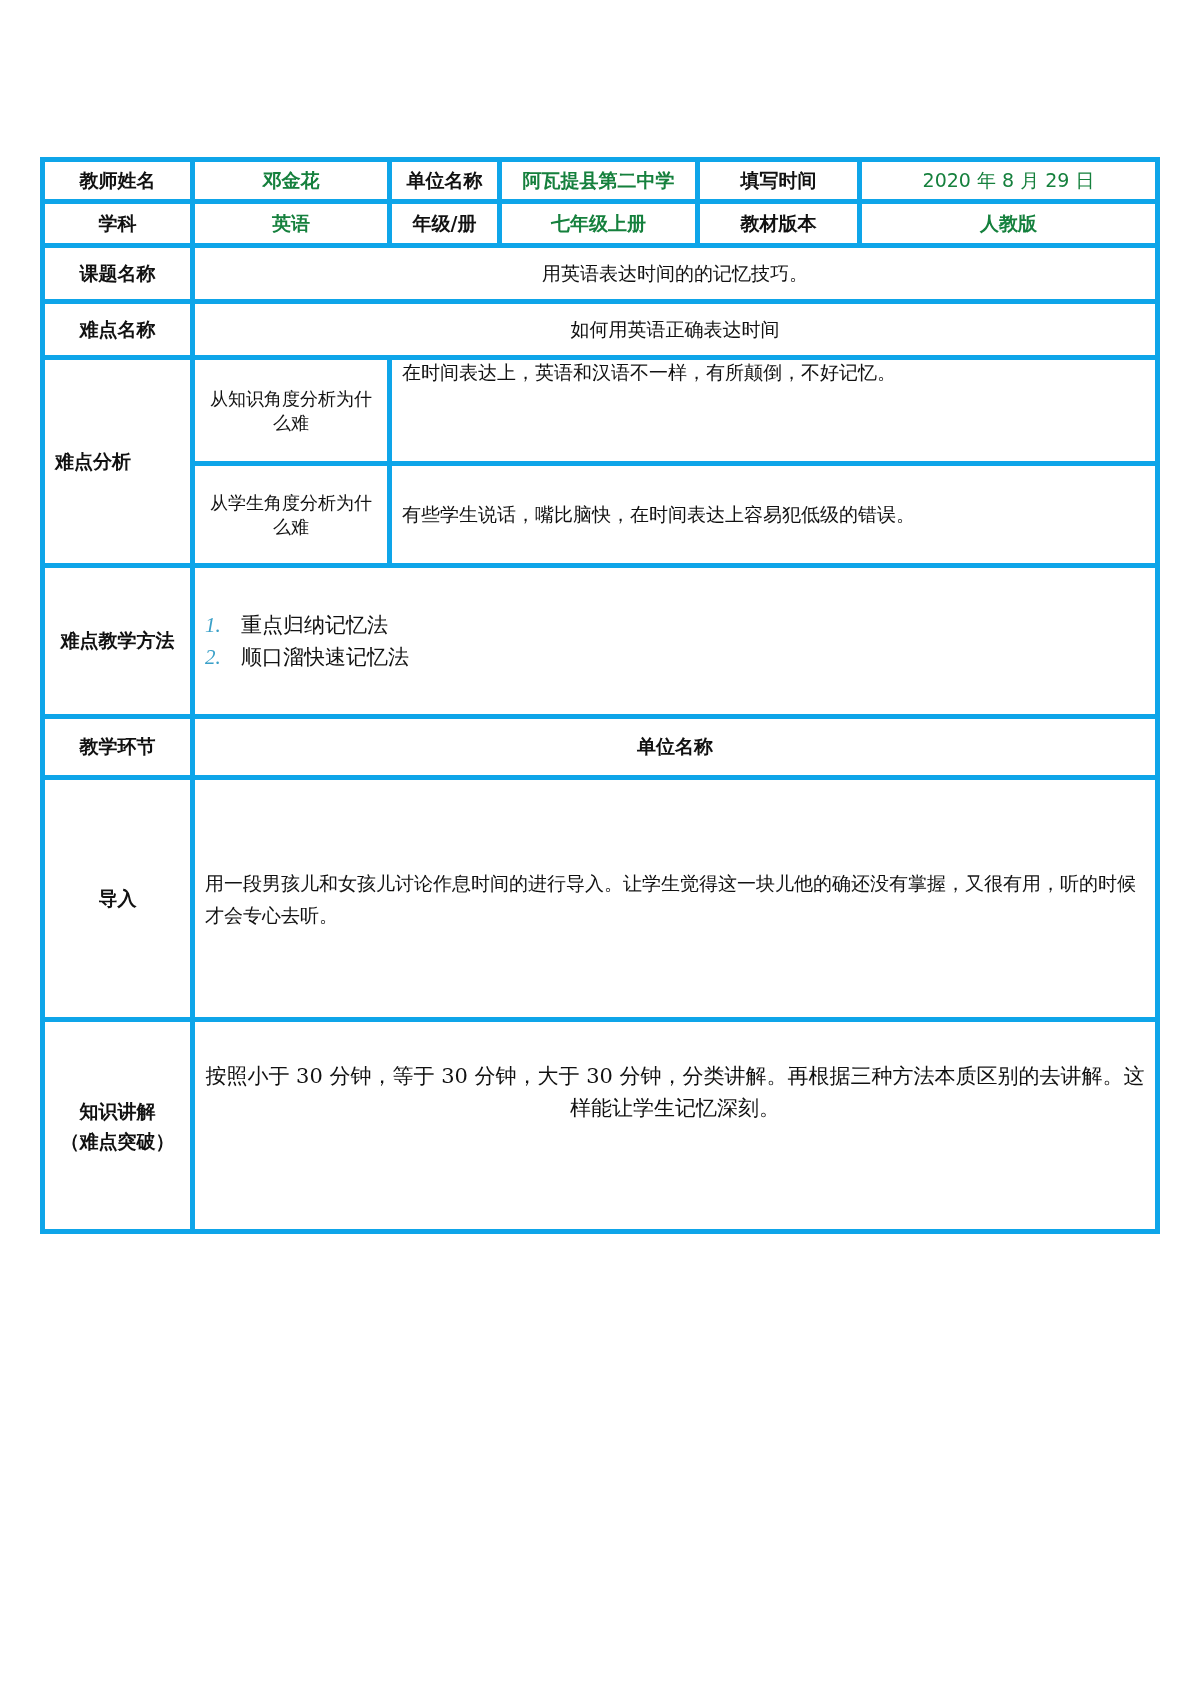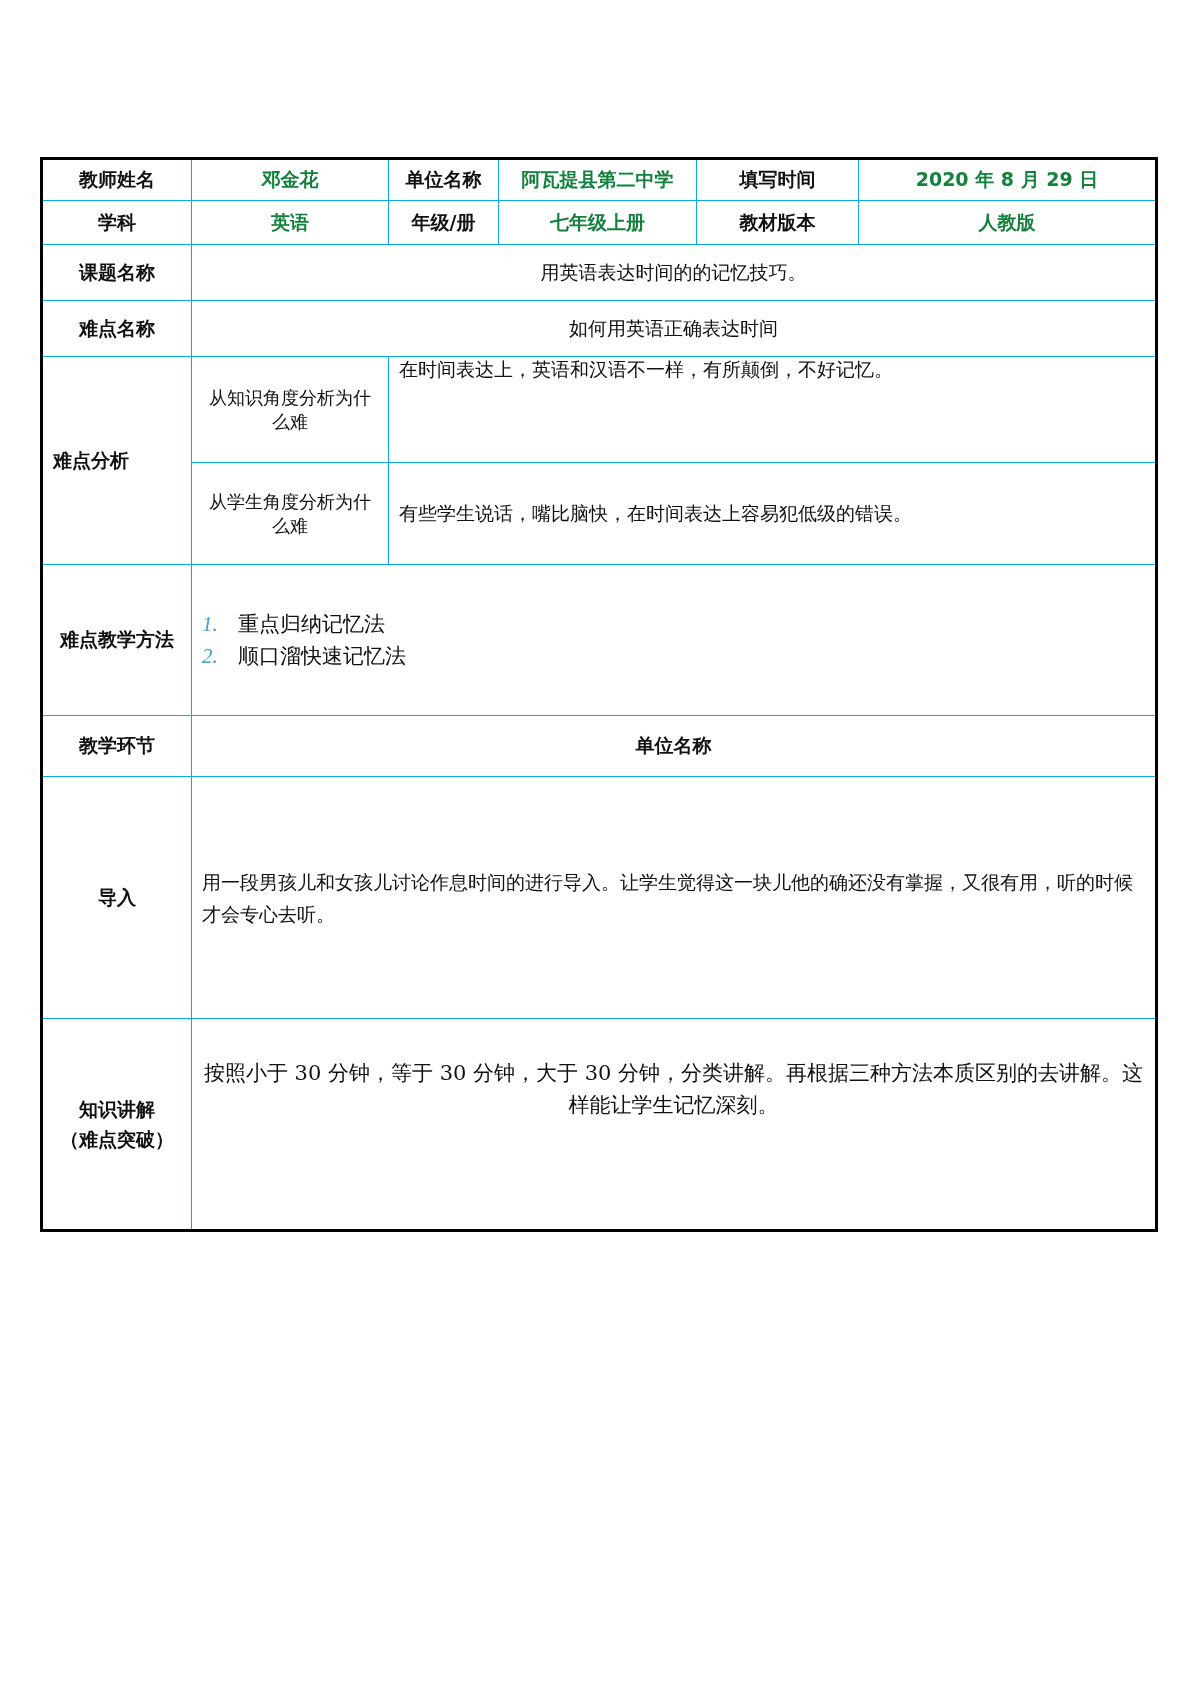--- a/index.html
+++ b/index.html
@@ -1,18 +1,18 @@
 <!DOCTYPE html>
 <html><head>
 <meta charset="utf-8">
 <style>
   html, body { margin:0; padding:0; background:#fff; }
   body { width:1191px; height:1684px; position:relative; font-family:"DejaVu Sans", sans-serif; color:#111; }
   table.doc { position:absolute; left:40px; top:157px; width:1115px; border-collapse:collapse; table-layout:fixed; border:3px solid #000; }
-  table.doc td { border:1px solid #0ea5e9; padding:0 10px; vertical-align:middle; font-size:19px; }
+  table.doc td { border:5px solid #0ea5e9; padding:0 10px; vertical-align:middle; font-size:19px; }
   .lbl { font-weight:bold; text-align:center; font-size:19px; }
   .red { color:#15803d; font-weight:bold; text-align:center; }
   .serif { font-family:"DejaVu Serif", serif; font-weight:normal; }
   .center { text-align:center; }
   .thick-top td { border-top:2px solid #000; }
   .list { list-style:none; margin:0; padding:0; }
   .list li { line-height:32px; font-family:Liberation Serif, serif; font-size:21px; }
   .num { color:#3aa0c8; font-style:italic; display:inline-block; width:36px; }
   .left-lbl { text-align:left; }
 </style>
@@ -28,21 +28,21 @@
       <col style="width:162px">
       <col style="width:298px">
   </colgroup>
   <tbody>
       <tr style="height:42px">
     <td class="lbl">教师姓名</td>
     <td class="red">邓金花</td>
     <td class="lbl">单位名称</td>
     <td class="red">阿瓦提县第二中学</td>
     <td class="lbl">填写时间</td>
-    <td class="red" style="font-weight:bold">2020 年 8 月 29 日</td>
+    <td class="red" style="font-weight:normal">2020 年 8 月 29 日</td>
   </tr>
   <tr style="height:44px">
     <td class="lbl">学科</td>
     <td class="red">英语</td>
     <td class="lbl">年级/册</td>
     <td class="red">七年级上册</td>
     <td class="lbl">教材版本</td>
     <td class="red">人教版</td>
   </tr>
   <tr class="thick-top" style="height:56px">

